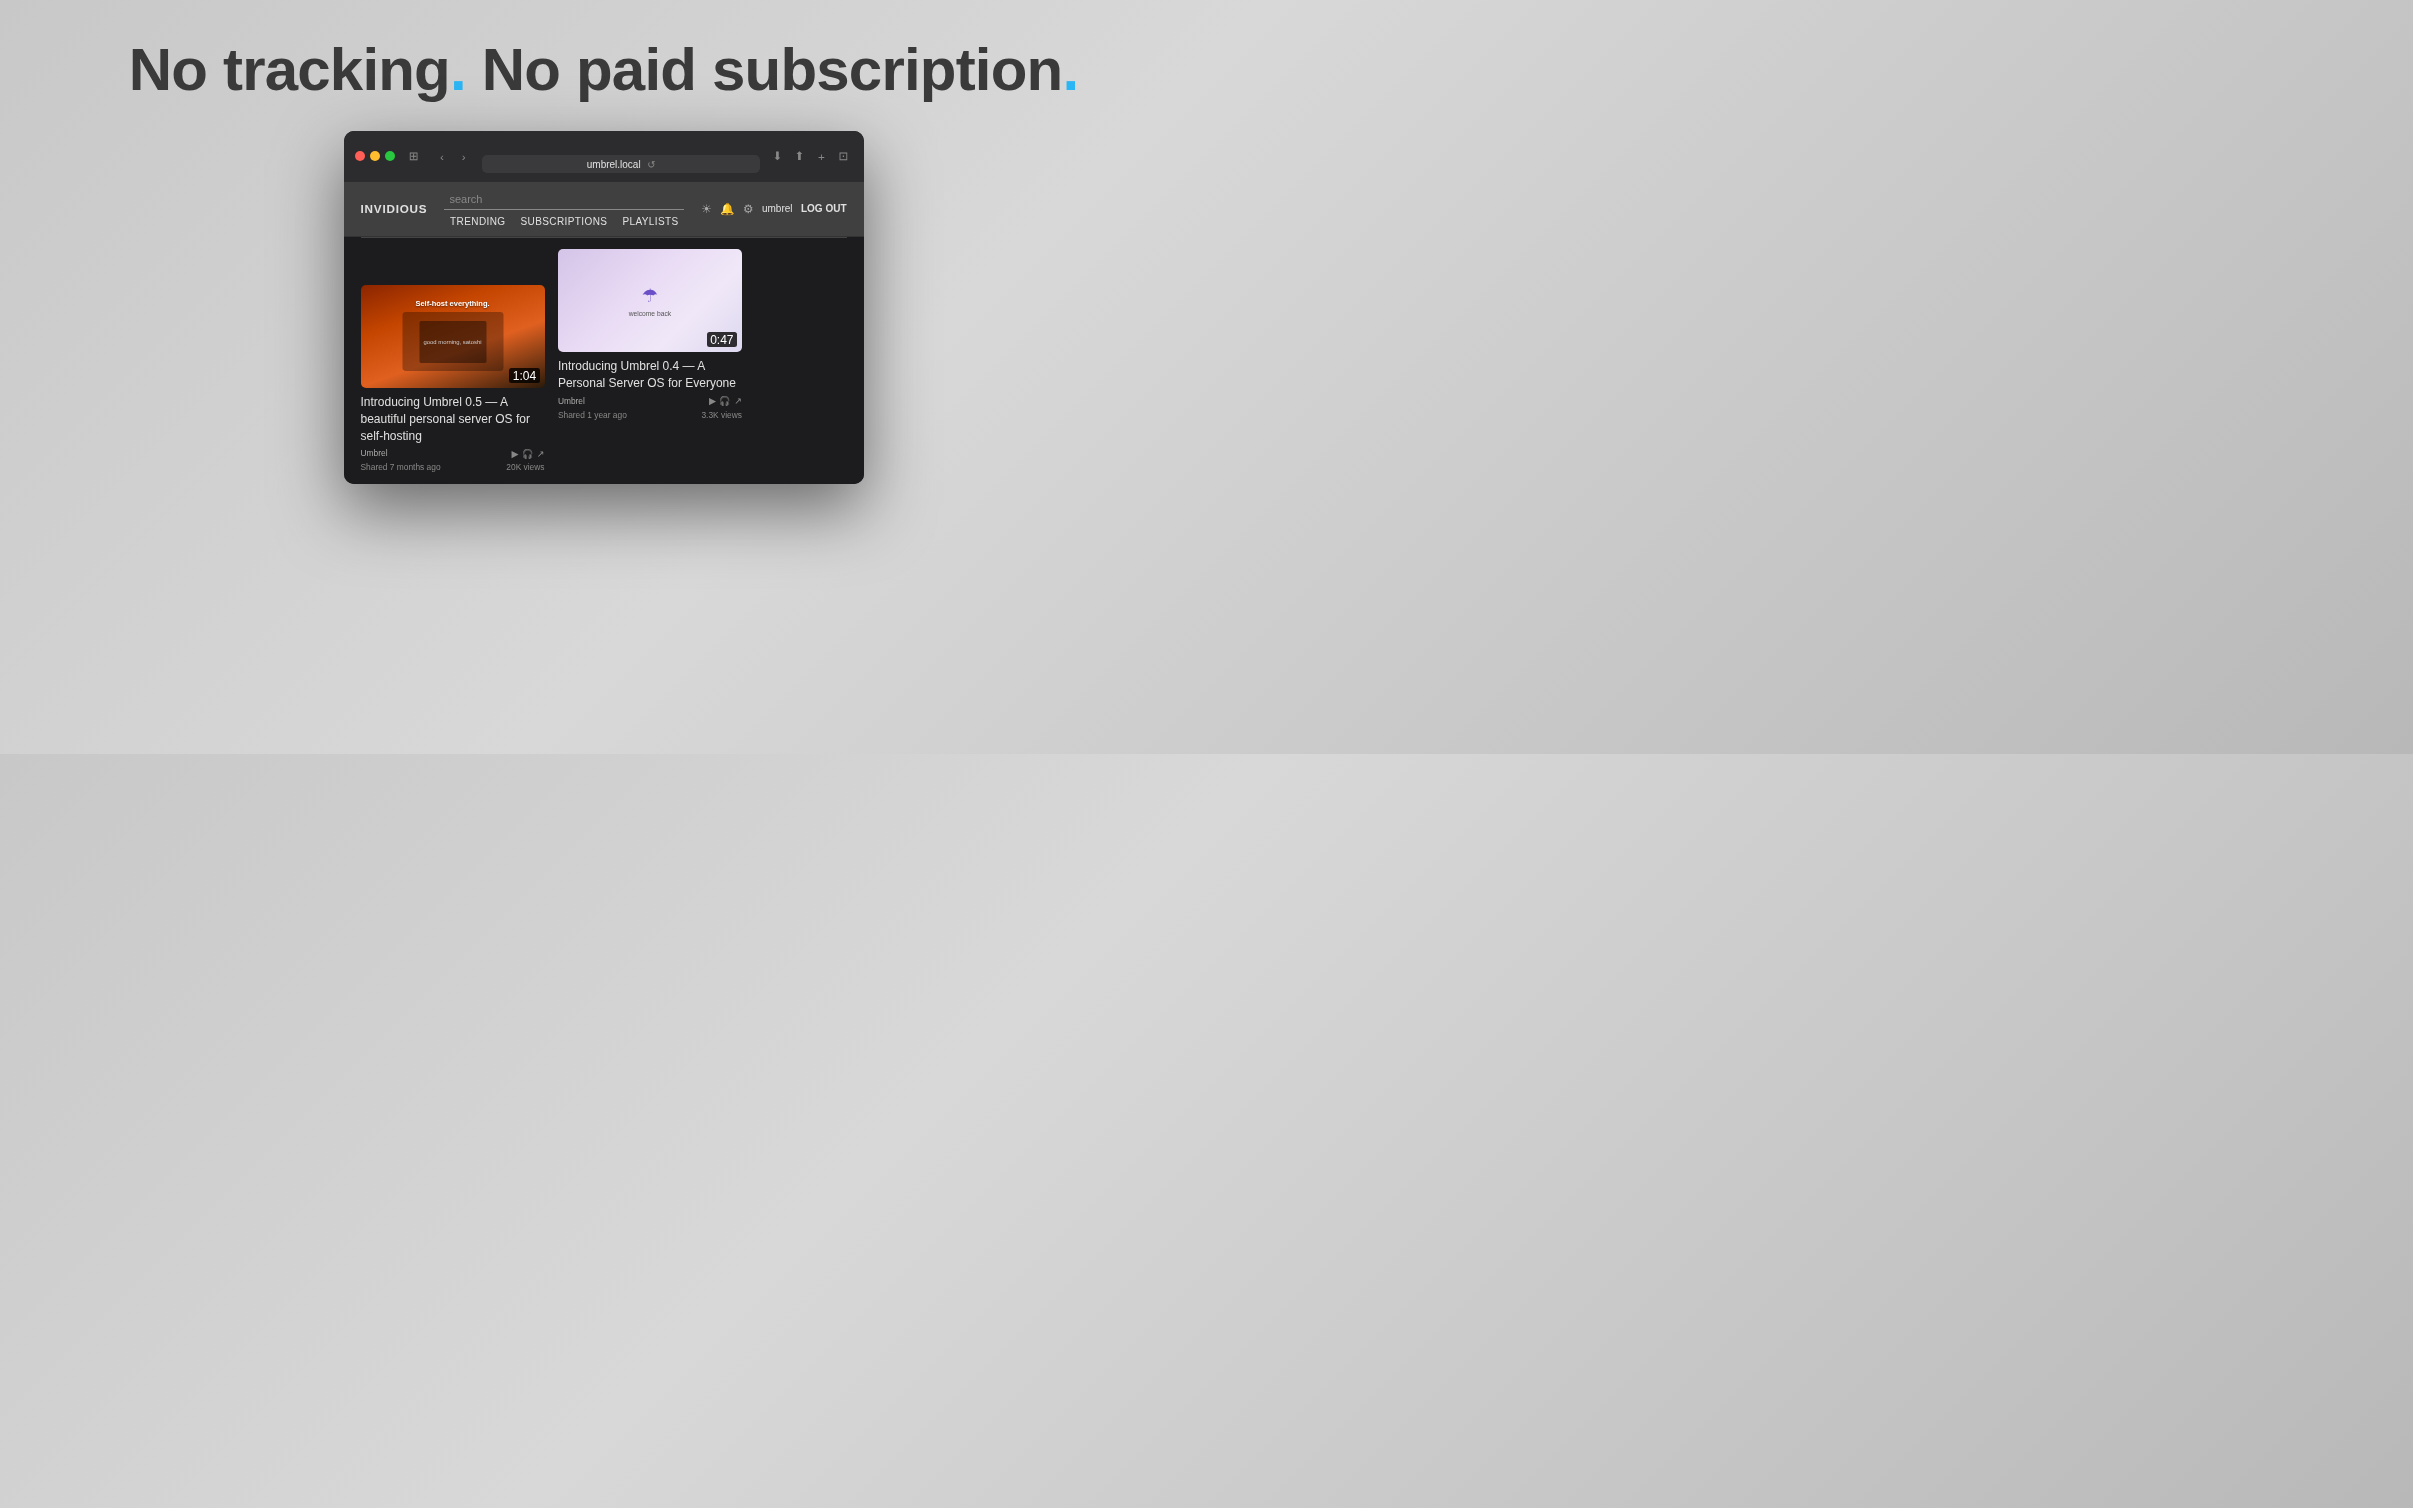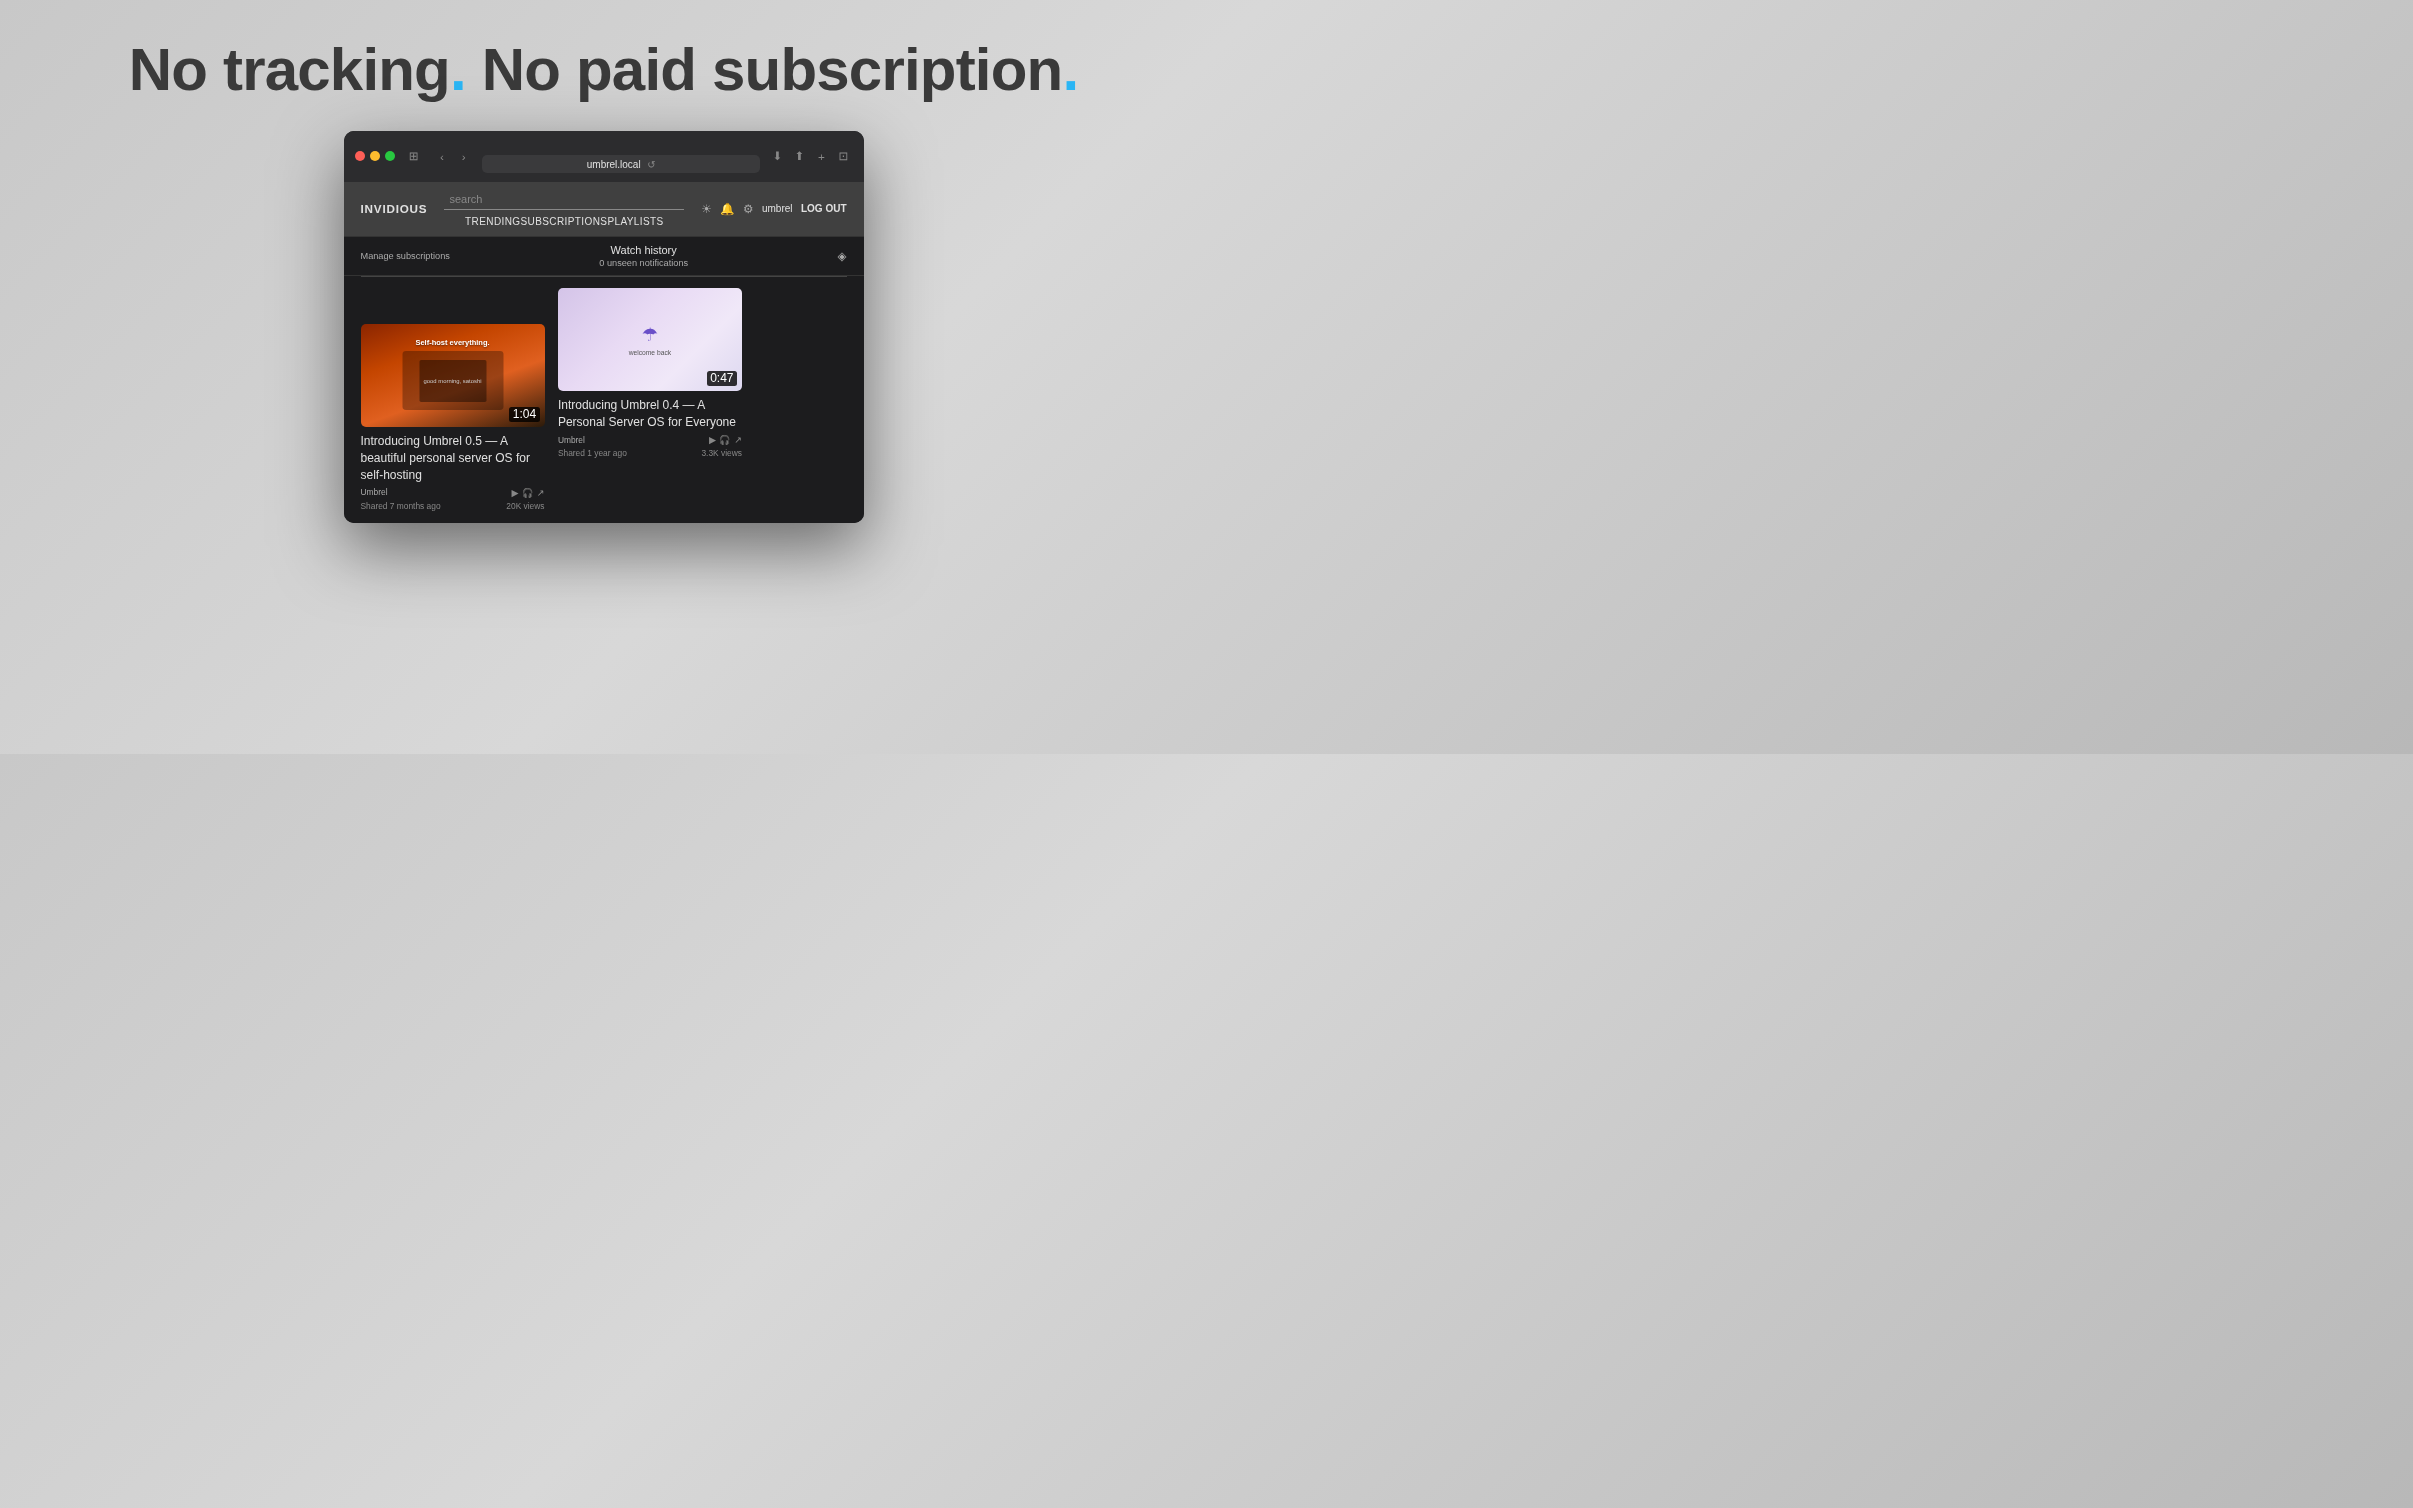--- a/index.html
+++ b/index.html
@@ -173,20 +173,21 @@
       padding: 3.4px 5px;
       outline: none;
     }
 
     .search-input::placeholder {
       color: #888;
     }
 
     .nav-links {
       display: flex;
+      gap: 15px;
       margin-top: 6.7px;
     }
 
     .nav-link {
       color: #e0e0e0;
       font-size: 10px;
       font-weight: 500;
       letter-spacing: 0.4px;
       text-decoration: none;
       cursor: pointer;
@@ -454,28 +455,20 @@
 
       <div class="header-actions">
         <span class="header-icon">☀</span>
         <span class="header-icon">🔔</span>
         <span class="header-icon">⚙</span>
         <span class="header-username">umbrel</span>
         <button class="logout-btn">LOG OUT</button>
       </div>
     </div>
 
-    <div class="subs-bar">
-      <span class="manage-subs">Manage subscriptions</span>
-      <div class="subs-center">
-        <span class="watch-history">Watch history</span>
-        <span class="notifications">0 unseen notifications</span>
-      </div>
-      <span class="rss-icon">◈</span>
-    </div>
 
     <div class="divider"></div>
 
     <div class="video-grid">
 
       <div class="video-card">
         <div class="thumbnail-wrap thumb-1">
           <div class="thumb-text-1">Self-host everything.</div>
           <div class="thumb-mock-1">
             <div style="width:67px;height:42px;background:rgba(0,0,0,0.4);border-radius:1.7px;display:flex;align-items:center;justify-content:center;">

